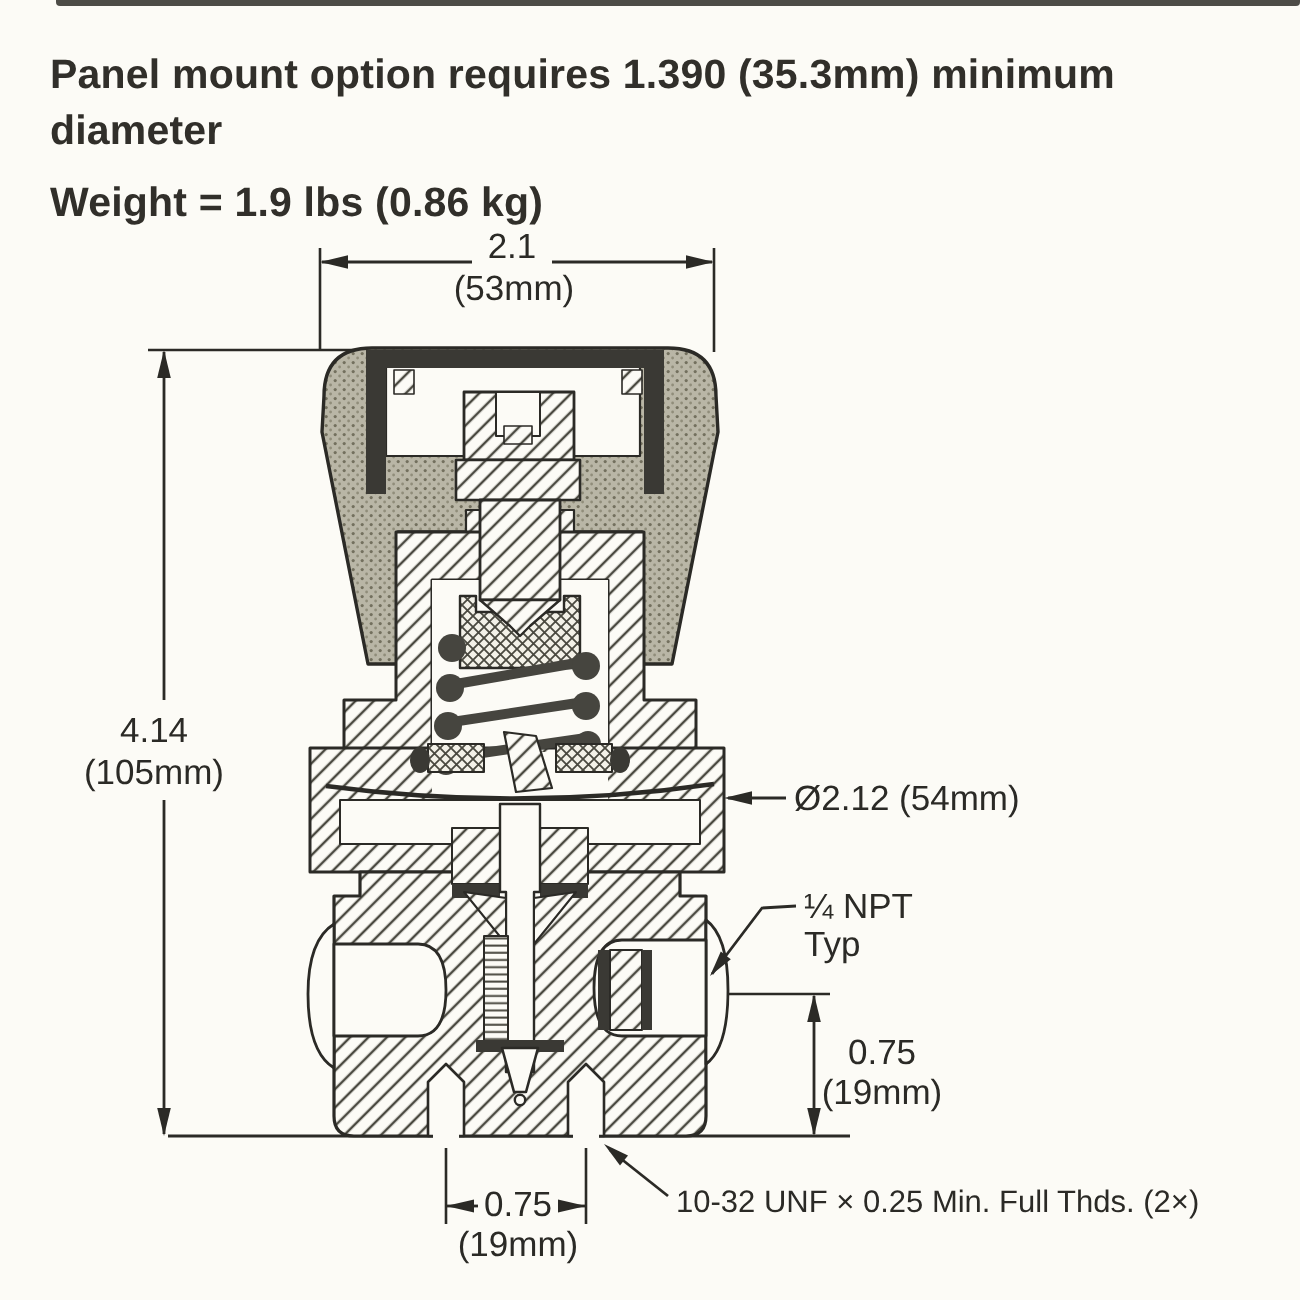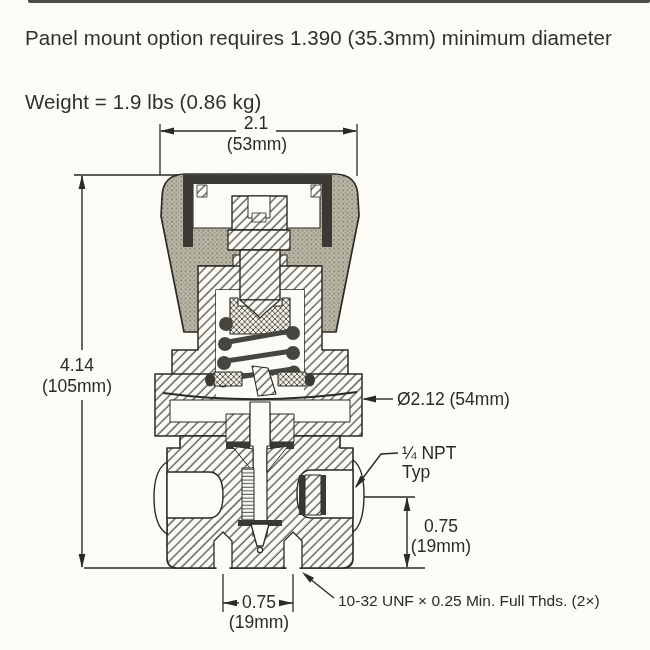--- a/index.html
+++ b/index.html
@@ -11,26 +11,26 @@
     overflow:hidden;
     color:#2b2a26;
   }
   .page{position:absolute;inset:0;}
   .scan-edge{
     position:absolute;top:0;left:28px;right:0;height:3px;
     background:#34332f;border-radius:0 0 2px 2px;opacity:.88;
   }
   .notes{
     position:absolute;left:25px;top:24px;width:605px;
-    font-size:20.5px;font-weight:400;line-height:28px;
+    font-size:20.5px;font-weight:700;line-height:28px;
     color:#312f2a;letter-spacing:.1px;
   }
   .weight{
     position:absolute;left:25px;top:90px;width:480px;
-    font-size:20.5px;font-weight:400;color:#312f2a;letter-spacing:.1px;
+    font-size:20.5px;font-weight:700;color:#312f2a;letter-spacing:.1px;
   }
   svg{position:absolute;left:0;top:0;}
   svg text{
     font-family:"Liberation Sans", sans-serif;
     fill:#2b2a26;font-size:17.5px;
   }
   svg text.small{font-size:15.5px;}
 </style>
 </head>
 <body>

